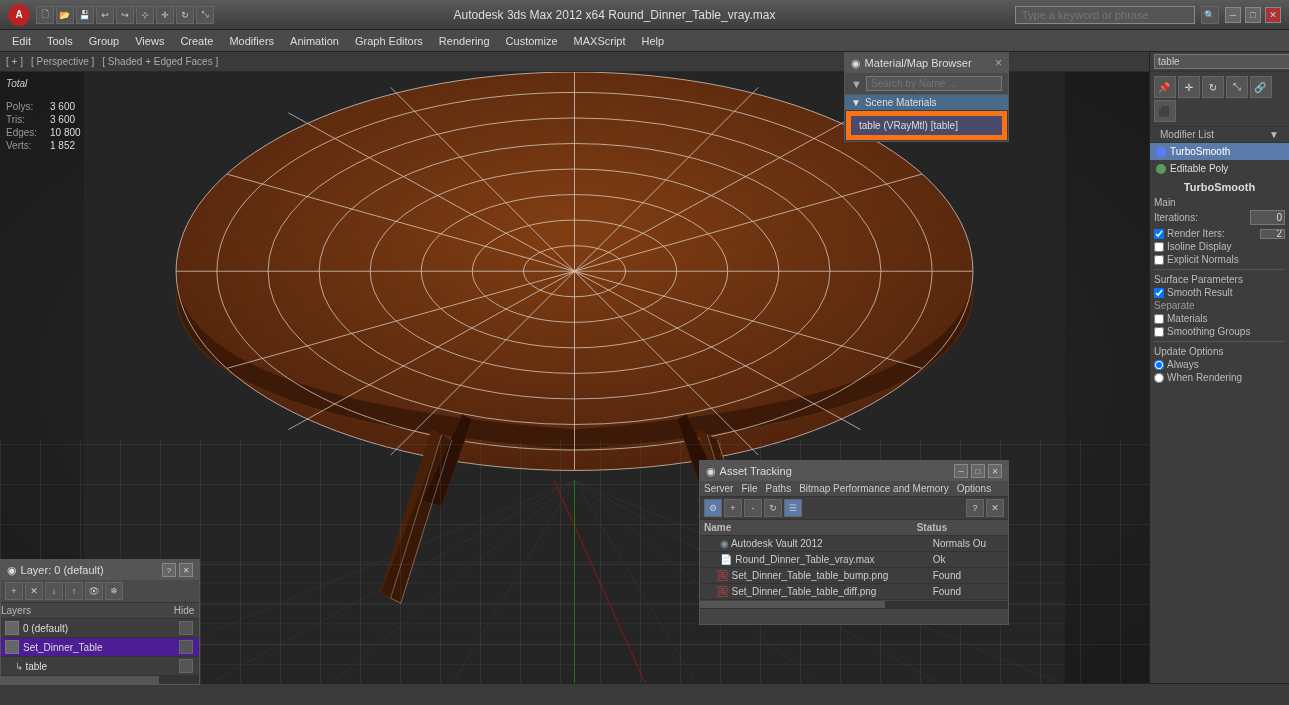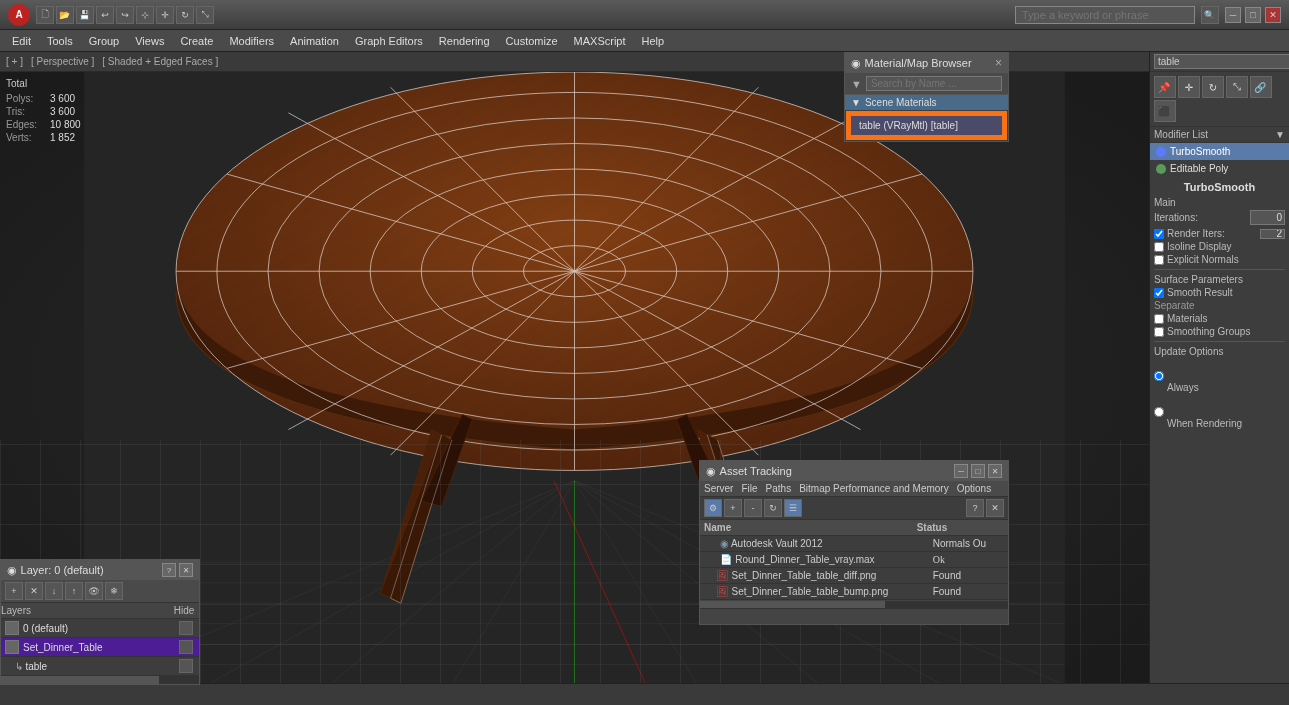--- a/index.html
+++ b/index.html
@@ -66,21 +66,21 @@
       width: 120px;
       padding: 6px;
       background: #3a3a3a;
       font-size: 10px;
       color: #bbb;
       flex-shrink: 0;
     }
     #stats-panel .stat-row { display: flex; gap: 4px; margin-bottom: 2px; }
     #stats-panel .stat-label { color: #999; width: 40px; }
     #stats-panel .stat-value { color: #ddd; }
-    #stats-panel .total-label { color: #ccc; margin-bottom: 4px; }
+    #stats-panel .total-label { color: #ccc; margin-bottom: 12px; font-style: italic; }
 
     
     #viewport {
       flex: 1;
       background: #2a2a2a;
       position: relative;
       overflow: hidden;
     }
 
     
@@ -152,21 +152,21 @@
     }
     #modifier-panel .search-row input {
       flex: 1;
       background: #555;
       border: 1px solid #777;
       color: #ccc;
       font-size: 10px;
       padding: 1px 3px;
     }
     #modifier-panel .mod-list-label {
-      padding: 2px 4px;
+      padding: 2px 10px;
       font-size: 10px;
       color: #bbb;
       border-bottom: 1px solid #333;
       display: flex;
       align-items: center;
       justify-content: space-between;
     }
     #modifier-panel .mod-item {
       padding: 3px 6px;
       font-size: 10px;
@@ -218,21 +218,21 @@
       display: flex; align-items: center; gap: 3px; margin-bottom: 2px;
     }
     #turbosmooth-panel .ts-checkbox-row input { width: 10px; height: 10px; }
     #turbosmooth-panel .ts-checkbox-row label { color: #bbb; font-size: 10px; }
     #turbosmooth-panel .divider { height: 1px; background: #555; margin: 4px 0; }
     #turbosmooth-panel .ts-sub { color: #999; font-size: 10px; margin-bottom: 2px; }
     #turbosmooth-panel .ts-radio-row {
       display: flex; align-items: center; gap: 3px; margin-bottom: 2px;
     }
     #turbosmooth-panel .ts-radio-row input { width: 10px; height: 10px; }
-    #turbosmooth-panel .ts-radio-row label { color: #bbb; font-size: 10px; margin-top: 23px; }
+    #turbosmooth-panel .ts-radio-row label { color: #bbb; font-size: 10px; }
 
     
     #asset-tracking {
       position: absolute;
       bottom: 60px;
       right: 140px;
       width: 310px;
       background: #3d3d3d;
       border: 1px solid #555;
       z-index: 10;
@@ -277,21 +277,21 @@
       font-size: 9px; cursor: pointer; color: #ccc;
     }
     #asset-tracking .aticon.active { background: #5a7aaa; }
     #asset-tracking .at-table { width: 100%; border-collapse: collapse; font-size: 10px; }
     #asset-tracking .at-table th {
       background: #4a4a4a; color: #bbb; padding: 2px 4px;
       text-align: left; border-bottom: 1px solid #333;
     }
     #asset-tracking .at-table td { padding: 2px 20px; color: #ccc; border-bottom: 1px solid #333; }
     #asset-tracking .at-table tr.folder td { color: #aaa; }
-    #asset-tracking .status-ok { color: #5a9a5a; font-family: Liberation Serif, serif; }
+    #asset-tracking .status-ok { color: #5a9a5a; }
     #asset-tracking .status-found { color: #5a9a5a; }
     #asset-tracking .status-logged { color: #9a9a5a; }
     #asset-tracking .at-scrollbar {
       height: 8px; background: #333; border-top: 1px solid #444;
     }
     #asset-tracking .at-scrollbar-inner {
       height: 100%; width: 60%; background: #555;
     }
     #asset-tracking .at-statusbar {
       height: 16px; background: #444; border-top: 1px solid #333;
@@ -409,20 +409,21 @@
       <div class="ticon">📂</div>
       <div class="ticon">💾</div>
       <div class="ticon">↩</div>
       <div class="ticon">↪</div>
       <div class="ticon">⊹</div>
       <div class="ticon">✛</div>
       <div class="ticon">↻</div>
       <div class="ticon">⤡</div>
     </div>
   </div>
+  <div class="title-text">Autodesk 3ds Max 2012 x64  Round_Dinner_Table_vray.max</div>
   <div class="title-right">
     <input class="search-box" type="text" placeholder="Type a keyword or phrase" style="">
     <div class="ticon">🔍</div>
     <div class="win-btns">
       <div class="win-btn">─</div>
       <div class="win-btn">□</div>
       <div class="win-btn close-btn">✕</div>
     </div>
   </div>
 </div>
@@ -649,28 +650,28 @@
           <tr>
             <td>
               <span style="color:#aaa;">📄 </span>
               <span>Round_Dinner_Table_vray.max</span>
             </td>
             <td class="status-ok">Ok</td>
           </tr>
           <tr>
             <td style="padding-left:16px;">
               <span style="color:#c44;">🖼 </span>
-              <span>Set_Dinner_Table_table_diff.png</span>
+              <span>Set_Dinner_Table_table_bump.png</span>
             </td>
             <td class="status-found">Found</td>
           </tr>
           <tr>
             <td style="padding-left:16px;">
               <span style="color:#c44;">🖼 </span>
-              <span>Set_Dinner_Table_table_bump.png</span>
+              <span>Set_Dinner_Table_table_diff.png</span>
             </td>
             <td class="status-found">Found</td>
           </tr>
         </tbody>
       </table>
       <div class="at-scrollbar">
         <div class="at-scrollbar-inner"></div>
       </div>
       <div class="at-statusbar"></div>
     </div>

